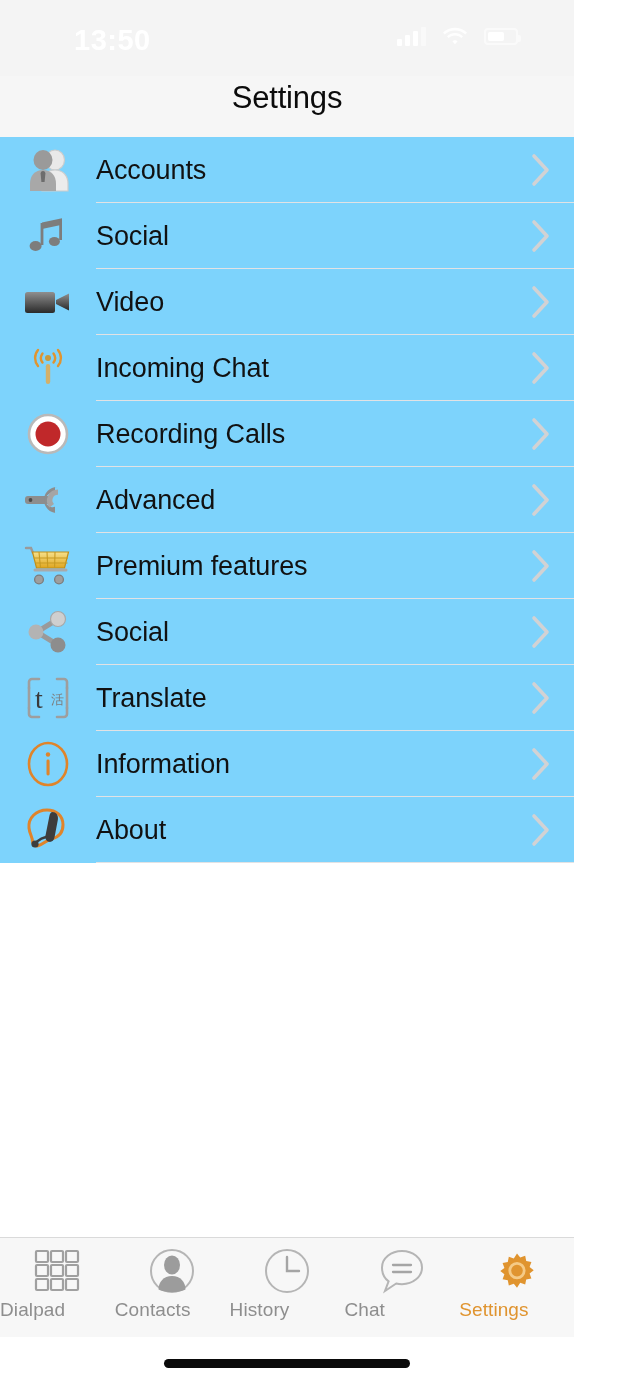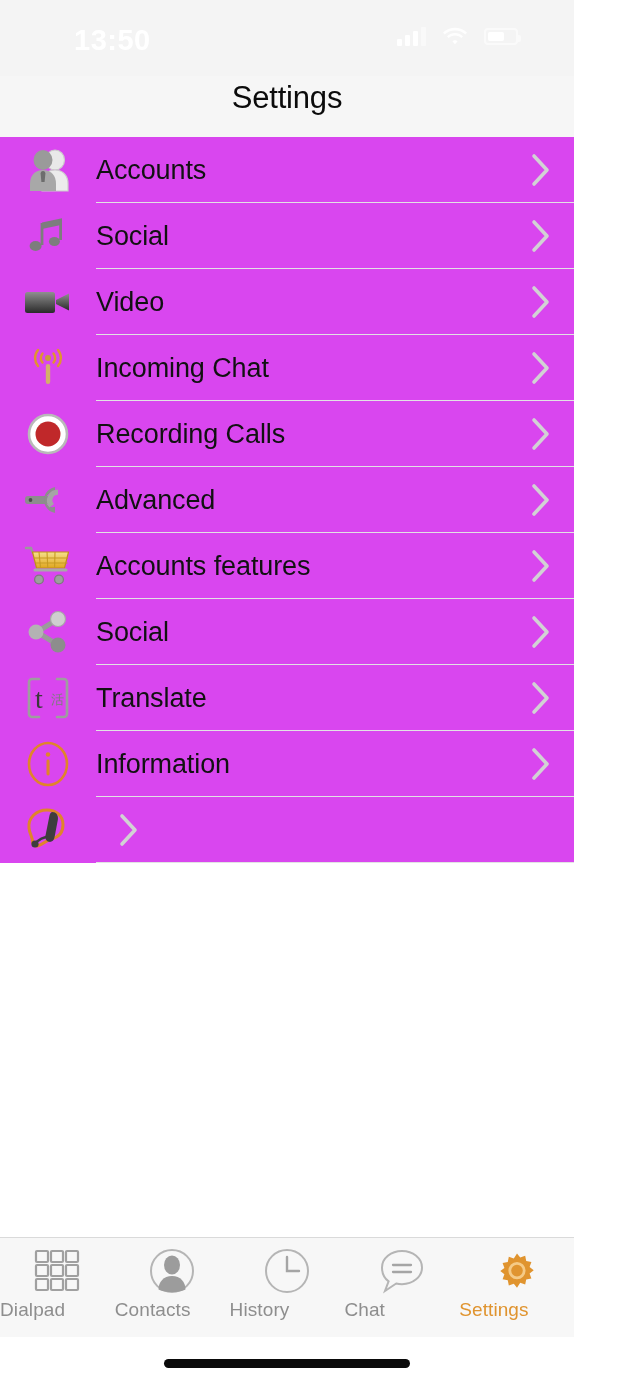--- a/index.html
+++ b/index.html
@@ -89,21 +89,21 @@
   .list {
     flex: 1 1 auto;
     background: #ffffff;
     overflow: hidden;
   }
   .row {
     position: relative;
     height: 66px;
     display: flex;
     align-items: center;
-    background: #d946ef;
+    background: #7dd3fc;
     cursor: pointer;
   }
   .row::after {
     content: "";
     position: absolute;
     left: 96px; right: 0; bottom: 0;
     height: 1px;
     background: #e2e2e4;
   }
   .row-icon {
@@ -320,21 +320,21 @@
             </linearGradient>
           </defs>
           <path d="M3 5h5l2 5" fill="none" stroke="#9a9a9a" stroke-width="2.4" stroke-linecap="round"></path>
           <path d="M9.5 9h36l-4 16h-28z" fill="url(#cgrad)" stroke="#c08f1a" stroke-width="1.2"></path>
           <path d="M16 9l1.5 16M24 9l.8 16M32 9l-0.4 16M10.8 15h34.2M12.5 20h32" fill="none" stroke="#c79a22" stroke-width="1.1"></path>
           <path d="M12 27h31" stroke="#a9a9a9" stroke-width="3" stroke-linecap="round"></path>
           <circle cx="16" cy="36.5" r="4.4" fill="#9e9e9e" stroke="#7c7c7c" stroke-width="1.3"></circle>
           <circle cx="36" cy="36.5" r="4.4" fill="#9e9e9e" stroke="#7c7c7c" stroke-width="1.3"></circle>
         </svg>
       </span>
-      <span class="row-label">Accounts features</span>
+      <span class="row-label">Premium features</span>
       <span class="chev">
         <svg width="20" height="34" viewBox="0 0 20 34">
             <path d="M3 3l13 14L3 31" fill="none" stroke="#d2d2d4" stroke-width="3.6" stroke-linecap="round" stroke-linejoin="round"></path>
           </svg>
       </span>
     </div>
 
     <div class="row">
       <span class="row-icon">
         <svg width="48" height="46" viewBox="0 0 48 46">
@@ -387,20 +387,21 @@
 
     <div class="row">
       <span class="row-icon">
         <svg width="50" height="46" viewBox="0 0 50 46">
           <path d="M24 3C13 3 5 11 6 21c.6 6 3.5 9 3.5 13.5 0 3 2.5 5 5.5 4.3 5-1.2 8-5.5 14-7 7-1.8 11-7 11-14C40 8.5 33 3 24 3z" fill="none" stroke="#e0842a" stroke-width="3"></path>
           <path d="M29.5 5c3.5 0 6 3 5.4 7.6l-3.4 18c-.5 3-3 4.8-5.6 4.2-2.6-.6-4-3.3-3.4-6.3l4-20C27 6.3 28 5 29.5 5z" fill="#3d3d3d"></path>
           <path d="M23 30c-3.2.8-6.4 2.5-9 4.5" fill="none" stroke="#3d3d3d" stroke-width="2.4" stroke-linecap="round"></path>
           <circle cx="12" cy="37" r="3.6" fill="#3d3d3d"></circle>
         </svg>
       </span>
+      <span class="row-label">About</span>
       <span class="chev">
         <svg width="20" height="34" viewBox="0 0 20 34">
             <path d="M3 3l13 14L3 31" fill="none" stroke="#d2d2d4" stroke-width="3.6" stroke-linecap="round" stroke-linejoin="round"></path>
           </svg>
       </span>
     </div>
 
   </div>
 
   <div class="tabbar">

